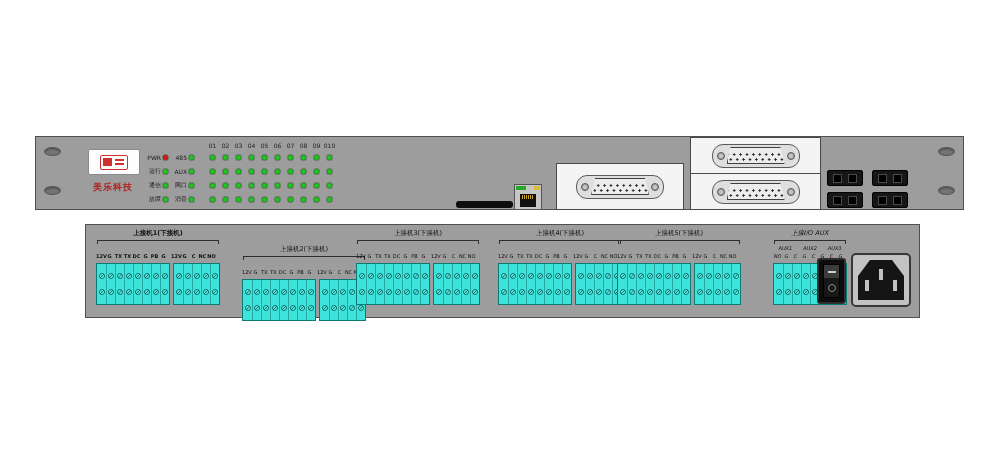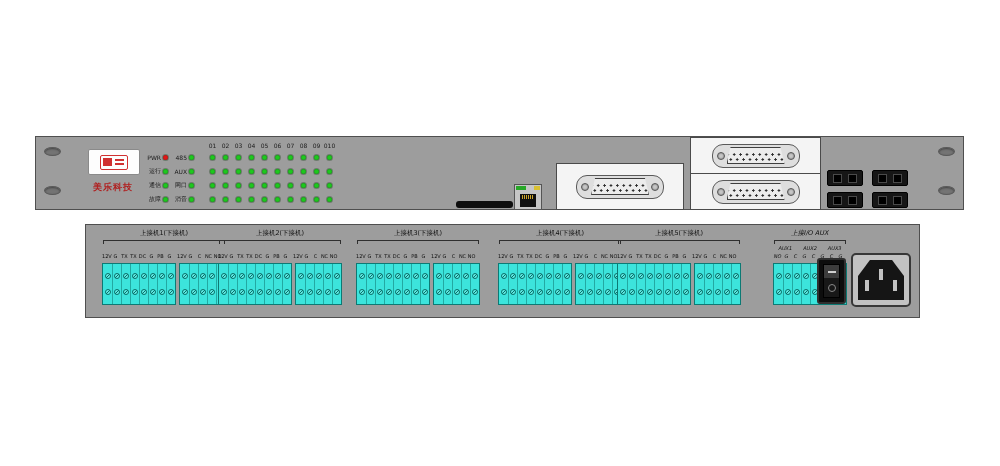--- a/index.html
+++ b/index.html
@@ -305,21 +305,21 @@
         </div>
       <div class="bconn">
           <i></i>
           <i></i>
         </div>
     </div>
   </div>
 
   <div class="panel" id="rear">
     <div id="groups">
-        <div class="tgroup" style="left: 16px; width: 124px;">
+        <div class="tgroup" style="left: 10px; width: 124px; font-weight: bold;">
           <div class="gtitle">上接机1(下接机)</div>
           <div class="gbracket"></div>
           <div class="glabels">
             <div class="labrow">
               <span>12V</span>
               <span>G</span>
               <span>TX</span>
               <span>TX</span>
               <span>DC</span>
               <span>G</span>
@@ -386,21 +386,21 @@
                 <span class="screw"></span>
                 <span class="screw"></span>
               </div>
               <div class="term">
                 <span class="screw"></span>
                 <span class="screw"></span>
               </div>
             </div>
           </div>
         </div>
-        <div class="tgroup" style="left: 132px; width: 124px;">
+        <div class="tgroup" style="left: 156px; width: 124px; margin-top: 16px;">
           <div class="gtitle">上接机2(下接机)</div>
           <div class="gbracket"></div>
           <div class="glabels">
             <div class="labrow">
               <span>12V</span>
               <span>G</span>
               <span>TX</span>
               <span>TX</span>
               <span>DC</span>
               <span>G</span>

